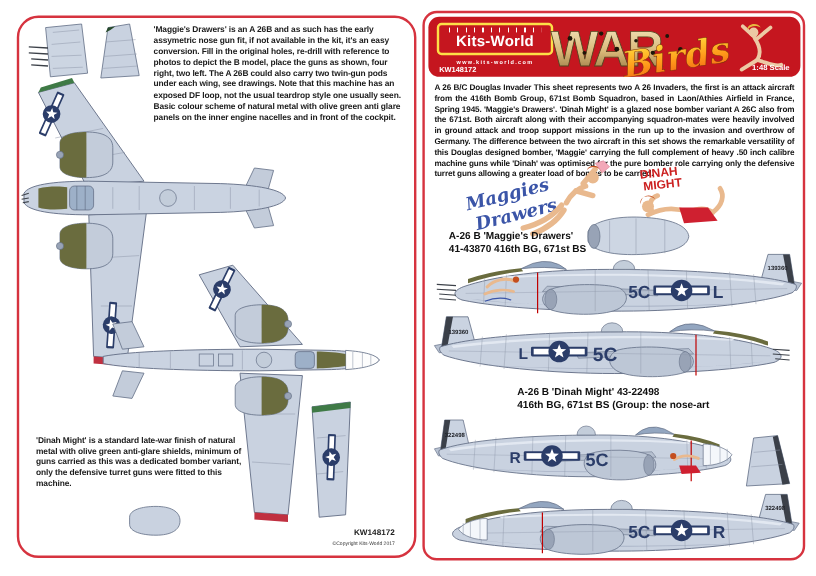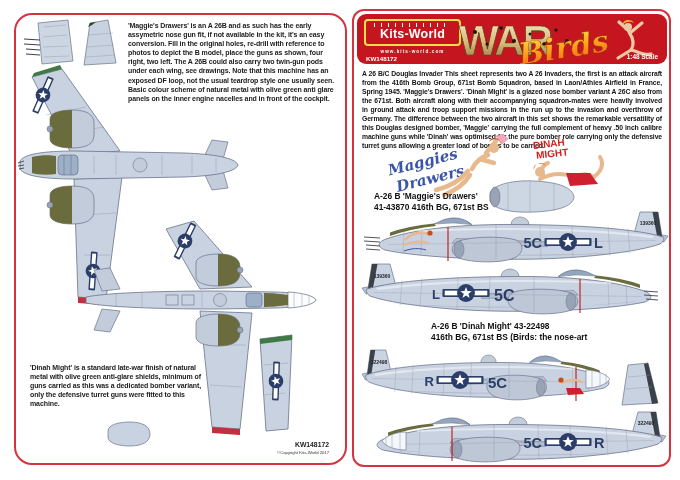--- a/index.html
+++ b/index.html
@@ -238,21 +238,21 @@
         <path d="M22,37 C20,31 29,28 34,33 C31,28 22,29 22,37 Z" fill="#c44e1e"></path>
       </g>
     </svg>
 
     <div class="abs ac-label" style="left:20px;top:180px;width:130px;">
       <div>A-26 B 'Maggie's Drawers'</div>
       <div>41-43870 416th BG, 671st BS</div>
     </div>
     <div class="abs ac-label" style="left:64px;top:310px;width:180px;margin-left:13px;">
       <div>A-26 B 'Dinah Might' 43-22498</div>
-      <div>416th BG, 671st BS (Birds: the nose-art</div>
+      <div>416th BG, 671st BS (Group: the nose-art</div>
     </div>
 
     <svg class="abs" style="left:0;top:166px;" width="315" height="290" viewBox="0 0 315 290">
       <defs>
         <g id="af">
           <polygon points="0,25 26,20 30,28 4,31" fill="#b8c2d2" stroke="#68738a" stroke-width="0.6"></polygon>
           <polygon points="10,1 28,1 34,23 6,26" fill="#cad3e1" stroke="#68738a" stroke-width="0.7"></polygon>
           <polygon points="10,1 15.5,1 11,25 6,26" fill="#3b4049"></polygon>
           <path d="M5,26 C30,18 90,13.5 160,13.5 C215,13.5 256,19 282,28 C291,31.5 291,36 283,39 C250,46 192,48.8 140,48.2 C86,47.5 30,41 8,33 C4.5,30.5 3.5,28 5,26 Z" fill="#c9d2e0" stroke="#68738a" stroke-width="0.8"></path>
           <path d="M14,25 C70,17.5 170,14.5 250,19.5 L248,21 C168,16.5 72,19.5 16,27 Z" fill="#e4eaf3" opacity="0.9"></path>

